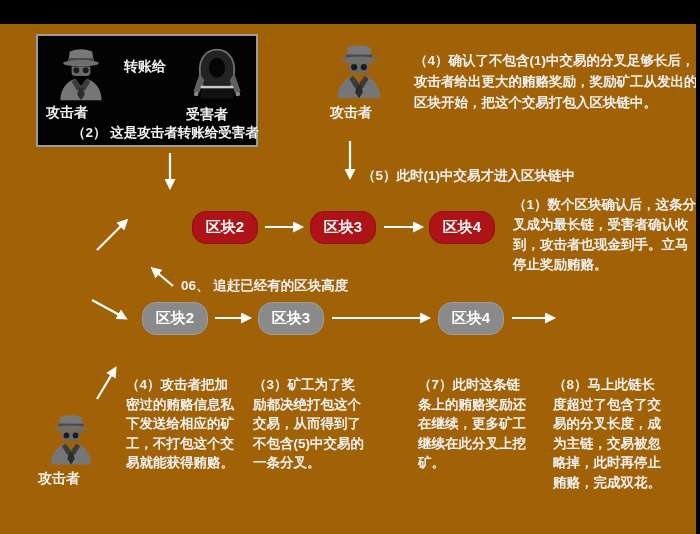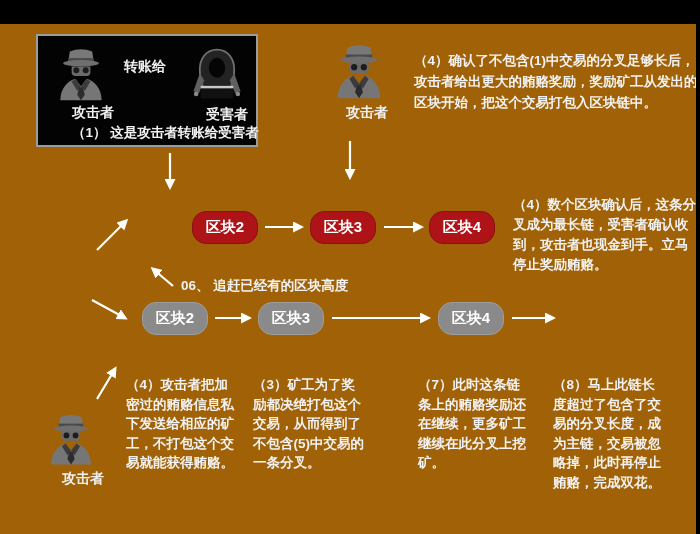--- a/index.html
+++ b/index.html
@@ -11,21 +11,21 @@
   .intro-box{position:absolute;left:36px;top:10px;width:218px;height:109px;border:2px solid #9c9c9c;background:#030303;}
   .block{position:absolute;display:flex;align-items:center;justify-content:center;
          font-weight:bold;font-size:15px;color:#fff;box-sizing:border-box;border-radius:14px;}
   .block.red{background:#ae1317;border:1px solid #8d0f13;}
   .block.gray{background:#8a8a8a;border:1px solid #9d9d9d;}
   .block.darkgray{background:#4d4d4d;border:1px solid #7e7e7e;}
   .note{position:absolute;font-size:13.5px;font-weight:bold;color:#f2f2f2;
         line-height:19.5px;word-break:break-all;text-align:left;}
   .note.wide{line-height:21px;}
   .note.nowrap{white-space:nowrap;word-break:normal;}
-  .actor-label{position:absolute;font-size:14px;font-weight:bold;text-align:right;color:#efefef;}
+  .actor-label{position:absolute;font-size:14px;font-weight:bold;text-align:left;color:#efefef;}
   .icon{position:absolute;}
   .transfer-label{position:absolute;font-size:14px;font-weight:bold;text-align:center;color:#efefef;}
 </style>
 </head>
 <body>
 
 <div class="canvas">
 
   <svg class="arrows" viewBox="0 0 700 534">
     <defs>
@@ -68,39 +68,40 @@
       <ellipse cx="32" cy="24" rx="9" ry="11" fill="#050505"></ellipse>
       <path d="M13 30 L6 50 L12 52 L18 38 Z" fill="#606060"></path>
       <path d="M51 30 L58 50 L52 52 L46 38 Z" fill="#606060"></path>
       <rect x="14" y="44" width="36" height="3" fill="#c9c9c9"></rect>
       <path d="M14 47 L50 47 L50 58 L14 58 Z" fill="#111111"></path>
       <circle cx="9" cy="53" r="2.5" fill="#8a8a8a"></circle>
         <circle cx="55" cy="53" r="2.5" fill="#8a8a8a"></circle>
     </svg>
     <div class="actor-label" style="left:8px;top:68px;width:68px">攻击者</div>
     <div class="actor-label" style="left:148px;top:70px;width:62px">受害者</div>
-    <div class="note nowrap" style="left:34px;top:87px;">（1） 这是攻击者转账给受害者</div>
+    <div class="note nowrap" style="left:34px;top:87px;">（2） 这是攻击者转账给受害者</div>
   </div>
 
   <svg class="icon" style="left:328px;top:16px" width="62" height="62" viewBox="0 0 64 64">
     <path d="M10 60 C10 47 18 39 26 37 L32 45 L38 37 C46 39 54 47 54 60 Z" fill="#767676"></path>
     <path d="M26 37 L32 45 L28 50 L22 40 Z" fill="#3c3c3c"></path>
     <path d="M38 37 L32 45 L36 50 L42 40 Z" fill="#3c3c3c"></path>
     <path d="M30 46 L34 46 L36 54 L32 60 L28 54 Z" fill="#2c2c2c"></path>
     <path d="M22 24 h20 v6 a4 4 0 0 1 -4 4 h-12 a4 4 0 0 1 -4 -4 Z" fill="#6b6b6b"></path>
     <circle cx="27" cy="28" r="3.2" fill="#1c1c1c"></circle>
       <circle cx="37" cy="28" r="3.2" fill="#1c1c1c"></circle>
     <path d="M20 8 Q32 3 44 8 L45.5 19 H18.5 Z" fill="#787878"></path>
     <rect x="18.5" y="15" width="27" height="4" fill="#4a4a4a"></rect>
     <ellipse cx="32" cy="20.5" rx="19" ry="3.4" fill="#6f6f6f"></ellipse>
   </svg>
   <div class="actor-label" style="left:330px;top:80px;width:58px">攻击者</div>
 
   <div class="note wide" style="left:414px;top:26px;width:292px">（4）确认了不包含(1)中交易的分叉足够长后，攻击者给出更大的贿赂奖励，奖励矿工从发出的区块开始，把这个交易打包入区块链中。</div>
-  <div class="note" style="left:513px;top:171px;width:188px;line-height:20px">（4）数个区块确认后，这条分叉成为最长链，受害者确认收到，攻击者也现金到手。立马停止奖励贿赂。</div>
+  <div class="note nowrap" style="left:362px;top:142px">（5）此时(1)中交易才进入区块链中</div>
+  <div class="note" style="left:513px;top:171px;width:188px;line-height:20px">（1）数个区块确认后，这条分叉成为最长链，受害者确认收到，攻击者也现金到手。立马停止奖励贿赂。</div>
   <div class="note nowrap" style="left:181px;top:252px">06、 追赶已经有的区块高度</div>
   <div class="note" style="left:126px;top:351px;width:112px">（4）攻击者把加密过的贿赂信息私下发送给相应的矿工，不打包这个交易就能获得贿赂。</div>
   <div class="note" style="left:253px;top:351px;width:114px">（3）矿工为了奖励都决绝打包这个交易，从而得到了不包含(5)中交易的一条分叉。</div>
   <div class="note" style="left:418px;top:351px;width:114px">（7）此时这条链条上的贿赂奖励还在继续，更多矿工继续在此分叉上挖矿。</div>
   <div class="note" style="left:553px;top:351px;width:114px">（8）马上此链长度超过了包含了交易的分叉长度，成为主链，交易被忽略掉，此时再停止贿赂，完成双花。</div>
 
 
   <div class="block red" style="left:192px;top:187px;width:66px;height:33px">区块2</div>
   <div class="block red" style="left:310px;top:187px;width:66px;height:33px">区块3</div>
   <div class="block red" style="left:429px;top:187px;width:66px;height:33px">区块4</div>

